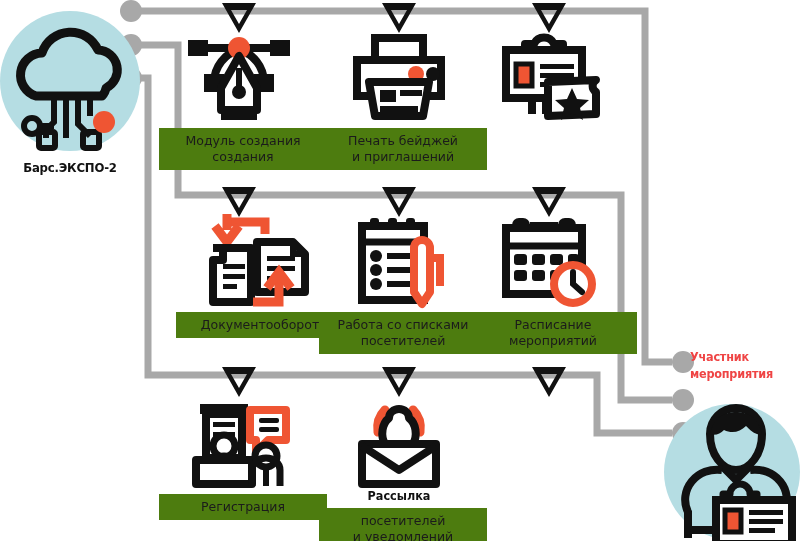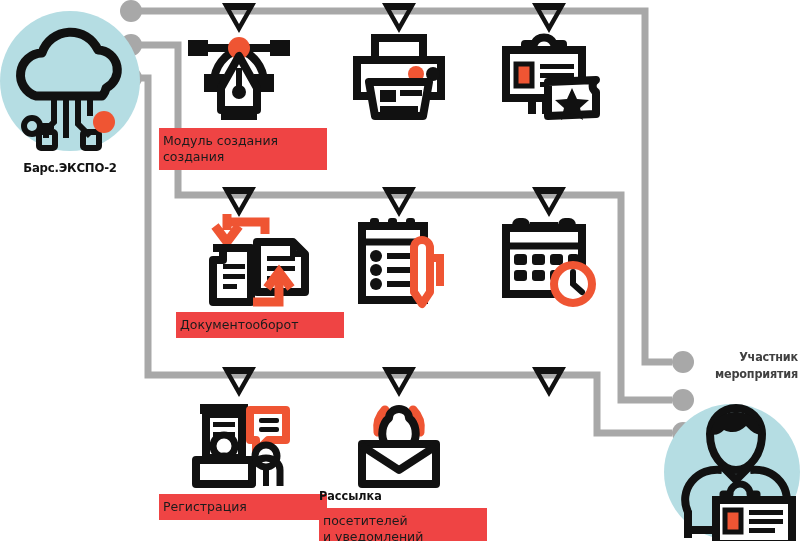--- a/index.html
+++ b/index.html
@@ -20,39 +20,39 @@
   #person-blob{left:664px;top:404px;width:136px;height:136px;}
 
   .cloud-caption{
     position:absolute;left:-4px;top:160px;width:148px;
     text-align:center;font-size:13px;font-weight:bold;color:#111;
     letter-spacing:-0.2px;
     font-family:"DejaVu Sans Condensed","DejaVu Sans",sans-serif;
   }
   .person-caption{
     position:absolute;left:690px;top:348px;width:108px;
-    text-align:right;font-size:12.5px;font-weight:bold;color:#404040;
+    text-align:left;font-size:12.5px;font-weight:bold;color:#ef4444;
     line-height:17px;letter-spacing:-0.2px;
     font-family:"DejaVu Sans Condensed","DejaVu Sans",sans-serif;
   }
 
   
   .cell{position:absolute;width:160px;}
   .cell .glyph{
     height:92px;display:flex;align-items:flex-end;justify-content:center;
   }
   .chip{
-    background:#ef4444;color:#1b1b1b;
-    font-size:12.5px;line-height:16px;text-align:left;
+    background:#4d7c0f;color:#1b1b1b;
+    font-size:12.5px;line-height:16px;text-align:center;
     padding:5px 4px;margin-top:6px;
     display:block;
   }
   .chip.wide{width:160px;}
   .pre-label{
-    text-align:left;font-size:12.5px;font-weight:bold;color:#111;
+    text-align:center;font-size:12.5px;font-weight:bold;color:#111;
     line-height:15px;margin-bottom:-1px;
     font-family:"DejaVu Sans Condensed","DejaVu Sans",sans-serif;
   }
   svg{display:block;overflow:visible;}
 </style>
 </head>
 <body>
 
 <div id="stage">
 
@@ -145,20 +145,24 @@
         <path d="M17,30 L101,30 L101,66 L17,66 z" fill="none" stroke="#111" stroke-width="8"></path>
         <circle cx="76" cy="44" r="8" fill="#ef5533"></circle>
         <circle cx="93" cy="44" r="7" fill="#111"></circle>
         <path d="M29,52 L89,52 L83,86 L35,86 z" fill="#fff" stroke="#111" stroke-width="8" stroke-linejoin="round"></path>
         <rect x="40" y="60" width="16" height="12" fill="#111"></rect>
         <rect x="60" y="60" width="22" height="6" fill="#111"></rect>
         <rect x="40" y="76" width="38" height="6" fill="#111"></rect>
       </svg>
     </div>
 
+    <div class="chip wide">
+      <span>Печать бейджей</span><br>
+      <span>и приглашений</span>
+    </div>
   </div>
 
   <div class="cell" style="left:469px;top:30px;">
     <div class="glyph">
       <svg width="118" height="92" viewBox="0 0 118 92">
         <path d="M44,14 a11,11 0 0 1 20,0 l9,0 l0,10 l-38,0 l0,-10 z" fill="none" stroke="#111" stroke-width="8" stroke-linejoin="round"></path>
         <rect x="16" y="20" width="76" height="48" fill="#fff" stroke="#111" stroke-width="8"></rect>
         <rect x="26" y="34" width="16" height="22" fill="#ef5533" stroke="#111" stroke-width="5"></rect>
         <g fill="#111">
           <rect x="50" y="34" width="34" height="5"></rect>
@@ -218,20 +222,24 @@
           <circle cx="36" cy="56" r="6"></circle>
             <rect x="47" y="53" width="26" height="6"></rect>
           <circle cx="36" cy="70" r="6"></circle>
             <rect x="47" y="67" width="26" height="6"></rect>
         </g>
         <path d="M74,34 a8,8 0 0 1 16,0 L90,78 L82,90 L74,78 z" fill="#fff" stroke="#ef5533" stroke-width="8" stroke-linejoin="round"></path>
         <path d="M90,44 L100,44 L100,72" fill="none" stroke="#ef5533" stroke-width="8"></path>
       </svg>
     </div>
 
+    <div class="chip wide">
+      <span>Работа со списками</span><br>
+      <span>посетителей</span>
+    </div>
   </div>
 
   <div class="cell" style="left:469px;top:214px;">
     <div class="glyph">
       <svg width="118" height="92" viewBox="0 0 118 92">
         <g fill="#111">
           <rect x="22" y="4" width="18" height="16" rx="7"></rect>
           <rect x="68" y="4" width="18" height="16" rx="7"></rect>
           <rect x="40" y="8" width="28" height="7"></rect>
         </g>
@@ -244,20 +252,24 @@
           <rect x="78" y="40" width="11" height="11" rx="3"></rect>
           <rect x="24" y="56" width="13" height="11" rx="3"></rect>
           <rect x="42" y="56" width="13" height="11" rx="3"></rect>
           <rect x="60" y="56" width="13" height="11" rx="3"></rect>
         </g>
         <circle cx="83" cy="70" r="19" fill="#fff" stroke="#ef5533" stroke-width="8"></circle>
         <path d="M83,58 L83,70 L92,78" fill="none" stroke="#111" stroke-width="6" stroke-linecap="round"></path>
       </svg>
     </div>
 
+    <div class="chip wide">
+      <span>Расписание</span><br>
+      <span>мероприятий</span>
+    </div>
   </div>
 
   <div class="cell" style="left:159px;top:396px;">
     <div class="glyph">
       <svg width="118" height="92" viewBox="0 0 118 92">
         <rect x="20" y="8" width="48" height="10" fill="#111"></rect>
         <path d="M26,18 L62,18 L62,62 L26,62 z" fill="#fff" stroke="#111" stroke-width="8"></path>
         <g fill="#111">
             <rect x="33" y="26" width="22" height="5"></rect>
             <rect x="33" y="36" width="22" height="5"></rect>

